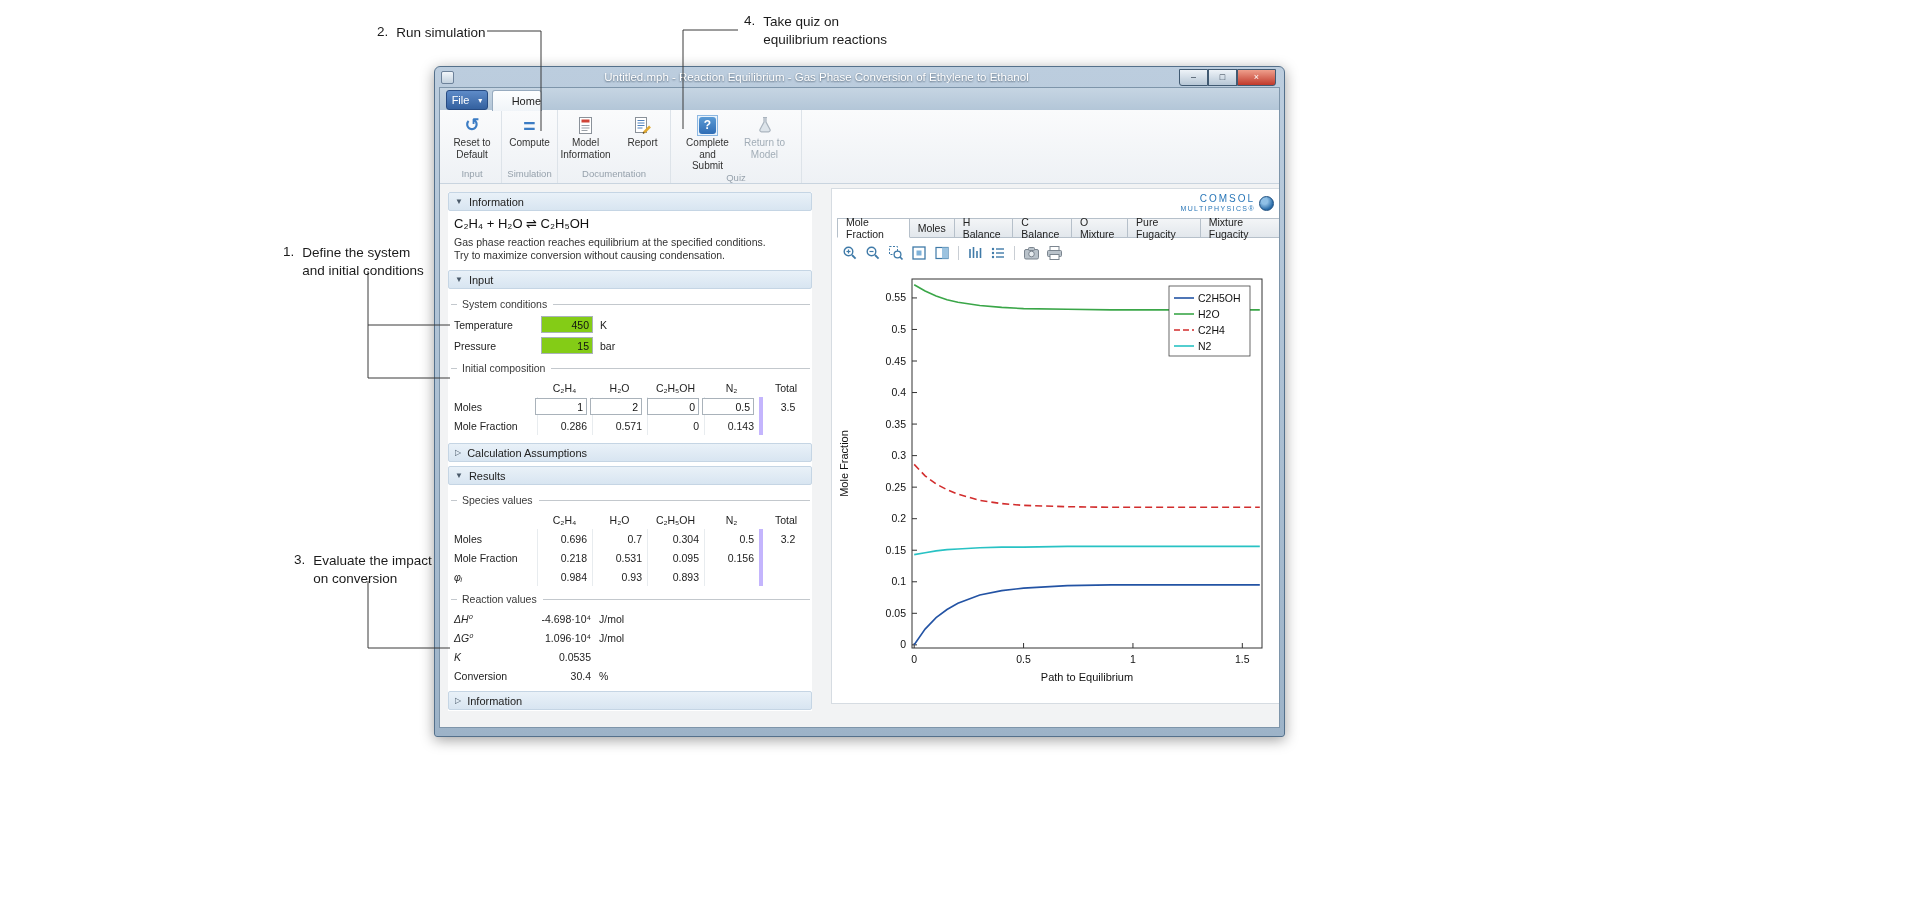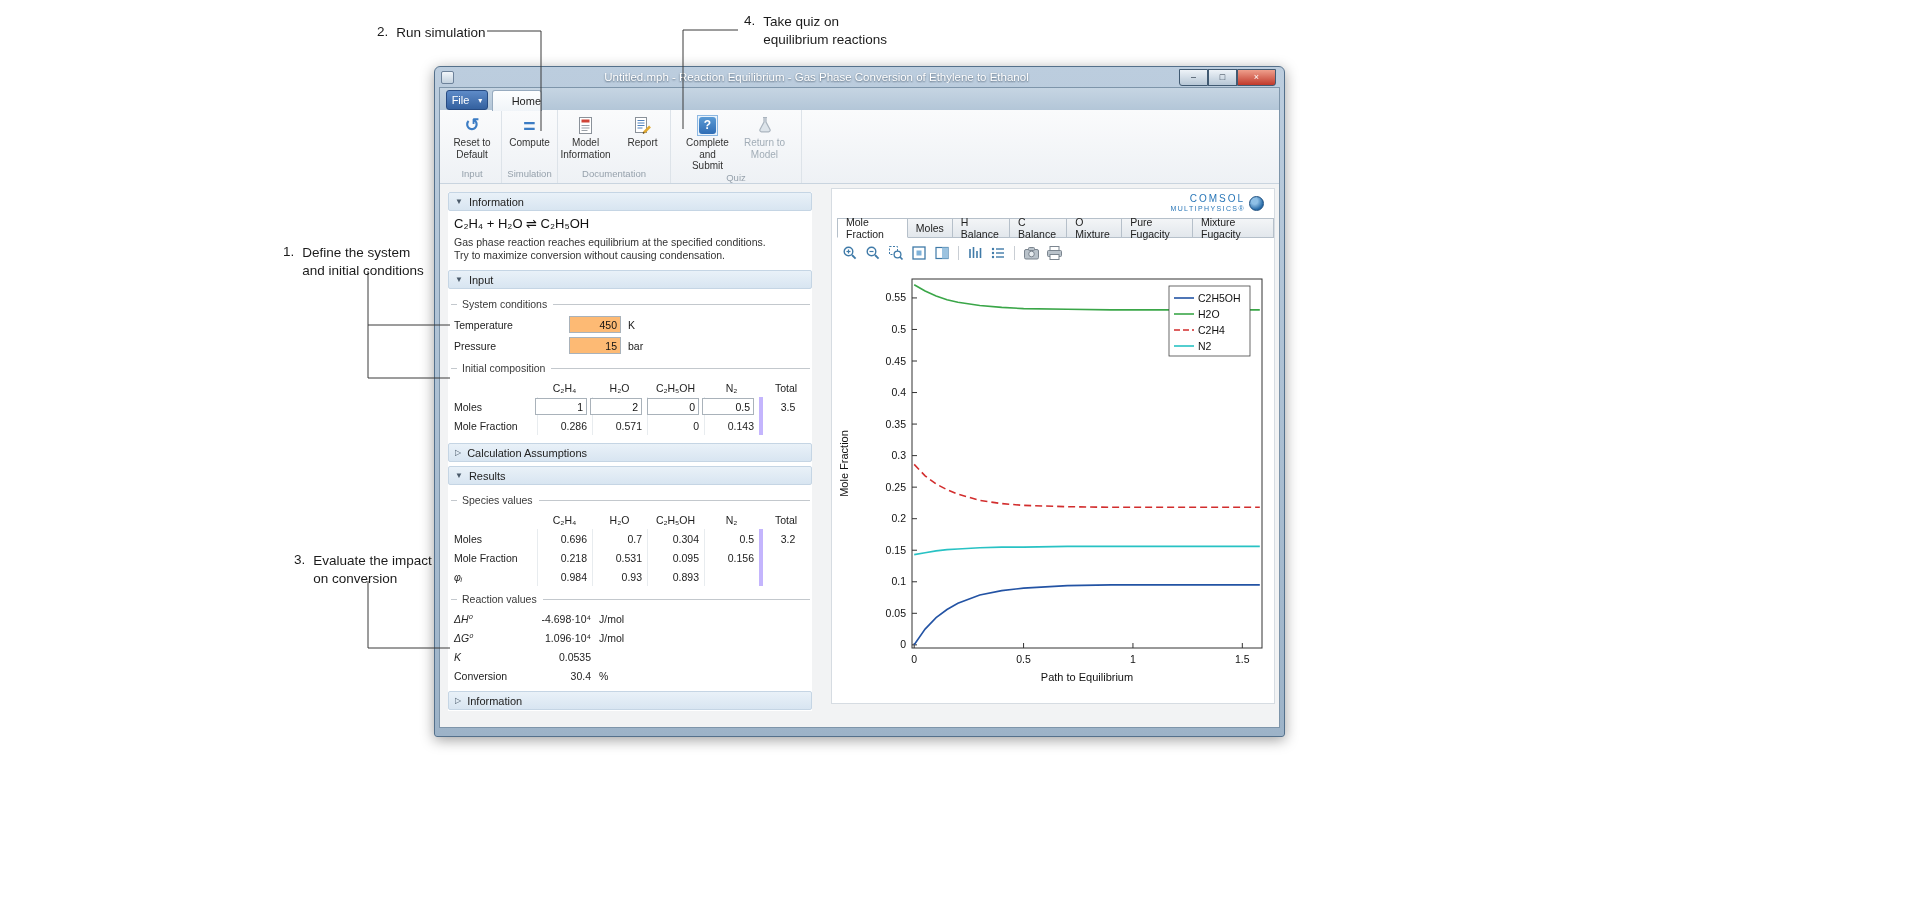--- a/index.html
+++ b/index.html
@@ -59,38 +59,38 @@
     display:flex;align-items:center;gap:6px;padding-left:6px;font-size:11px;color:#222;margin-bottom:1px;}
   .sec-header .tri{font-size:8px;color:#4a5a6a;}
   .desc-eq{margin:5px 0 2px 6px;font-size:13px;color:#111;height:18px;}
   .desc-text{margin-left:6px;font-size:10.5px;color:#333;line-height:13px;}
   .spacer8{height:8px;} .spacer5{height:5px;} .spacer3{height:3px;} .spacer6{height:6px;} .spacer7{height:7px;}
   .group-title{display:flex;align-items:center;font-size:10.5px;color:#3a3a3a;margin:0 2px 3px 3px;height:14px;}
   .group-title::before{content:"";width:6px;border-top:1px solid #c3c8cd;margin-right:5px;}
   .group-title::after{content:"";flex:1;border-top:1px solid #c3c8cd;margin-left:6px;}
   .frow{display:flex;align-items:center;height:21px;padding-left:6px;font-size:10.5px;color:#222;}
   .frow .lbl{width:87px;}
-  .frow input{width:44px;height:15px;border:1px solid #a9b2ba;background:#fdba74;font-size:10.5px;text-align:right;
-    padding:0 3px;font-family:inherit;color:#111;margin-left:28px;}
+  .frow input{width:44px;height:15px;border:1px solid #a9b2ba;background:#84cc16;font-size:10.5px;text-align:right;
+    padding:0 3px;font-family:inherit;color:#111;}
   .frow .unit{margin-left:7px;}
   .ctable{display:grid;grid-template-columns:83px 55px 55px 57px 55px 54px;padding-left:6px;font-size:10.5px;color:#222;}
   .ctable .c{height:19px;display:flex;align-items:center;}
   .ctable .hh{justify-content:center;}
   .ctable .vv{justify-content:flex-end;padding-right:5px;border-left:1px solid #e8ecef;}
   .ctable .tt{justify-content:center;border-left:4px solid #c4b5fd;}
   .ctable input{width:44px;height:15px;border:1px solid #a9b2ba;background:#fff;font-size:10.5px;text-align:right;
     padding:0 3px;font-family:inherit;color:#111;}
   .ital{font-style:italic;}
   .rrow{display:flex;align-items:center;height:19px;padding-left:6px;font-size:10.5px;color:#222;}
   .rrow .lbl{width:87px;}
   .rrow .val{width:50px;text-align:right;}
   .rrow .unit{margin-left:8px;}
 
   
-  .graphics-panel{position:absolute;left:391px;top:4px;width:442px;height:514px;background:#fff;border:1px solid #d6dce2;}
+  .graphics-panel{position:absolute;left:391px;top:4px;width:442px;height:514px;background:#fff;border:1px solid #d6dce2;padding-left:10px;}
   .comsol-logo{position:absolute;right:10px;top:5px;display:flex;align-items:center;gap:4px;}
   .logo-text{text-align:right;color:#2a77b8;}
   .logo-l1{font-size:10px;letter-spacing:2px;line-height:10px;}
   .logo-l2{font-size:7px;letter-spacing:1.4px;line-height:9px;}
   .logo-mark{width:13px;height:13px;border-radius:50%;background:radial-gradient(circle at 35% 32%,#8fc0e6 0 25%,#2a6ca8 70%);border:1px solid #1d4f80;}
   .gtabs{position:absolute;left:5px;top:29px;display:flex;}
   .gtab{height:18px;padding:0 8px;display:flex;align-items:center;font-size:10.5px;color:#222;
     background:linear-gradient(#f3f5f7,#e2e7ec);border:1px solid #b6c0ca;border-left:none;cursor:default;}
   .gtab:first-child{border-left:1px solid #b6c0ca;}
   .gtab.active{background:#fff;border-bottom-color:#fff;}

